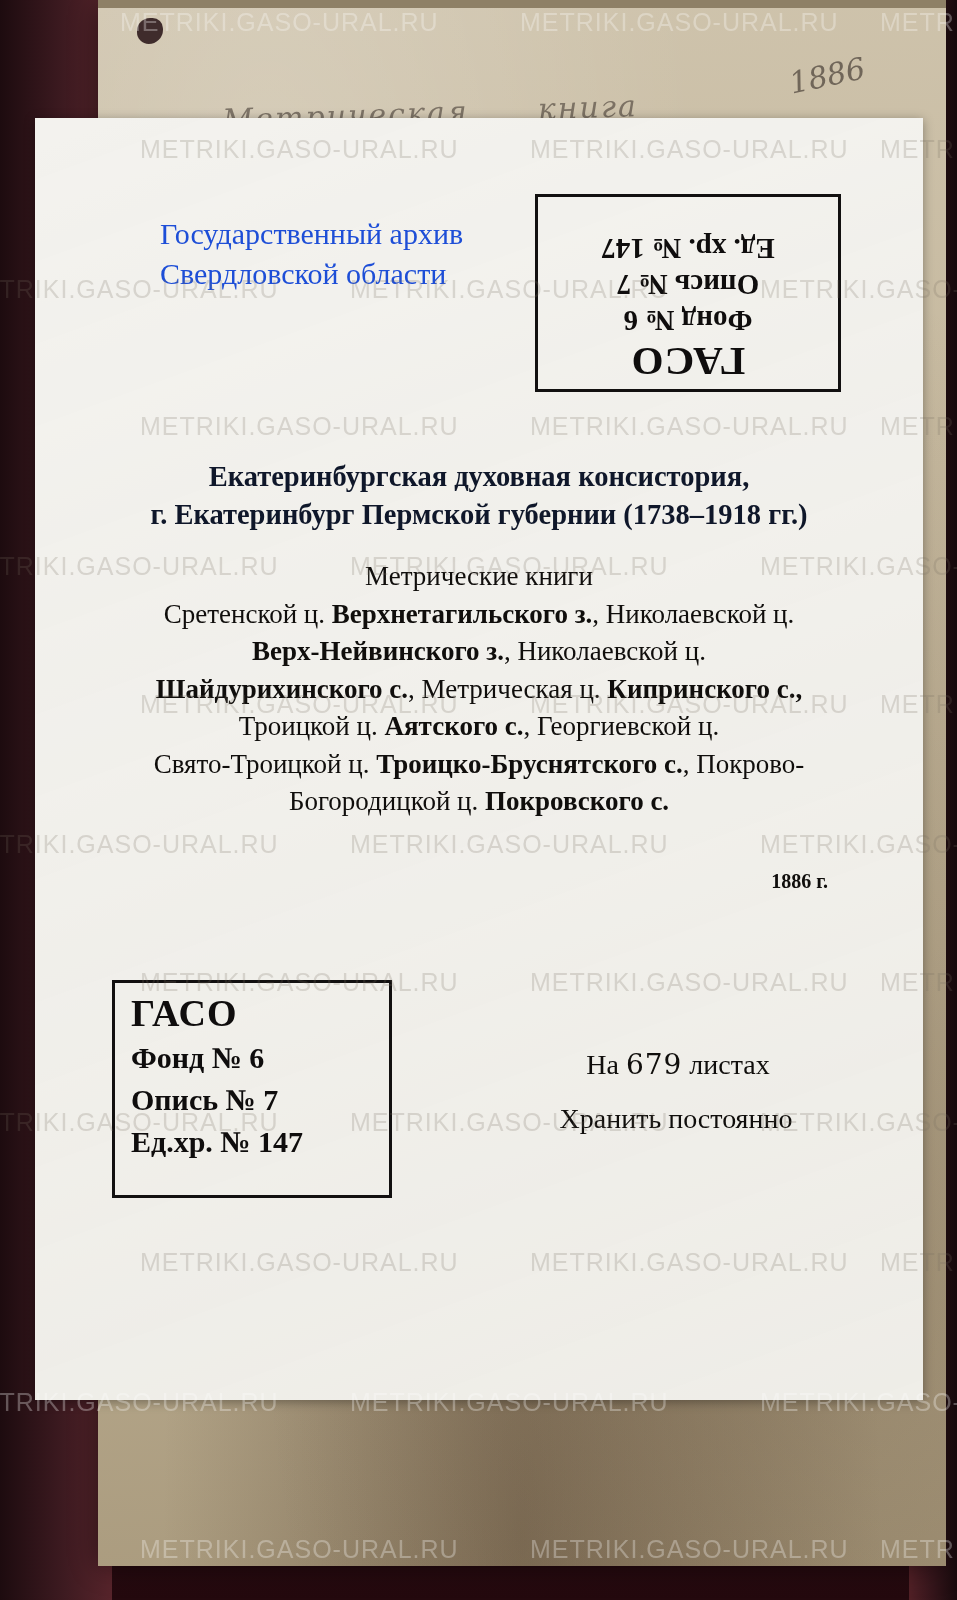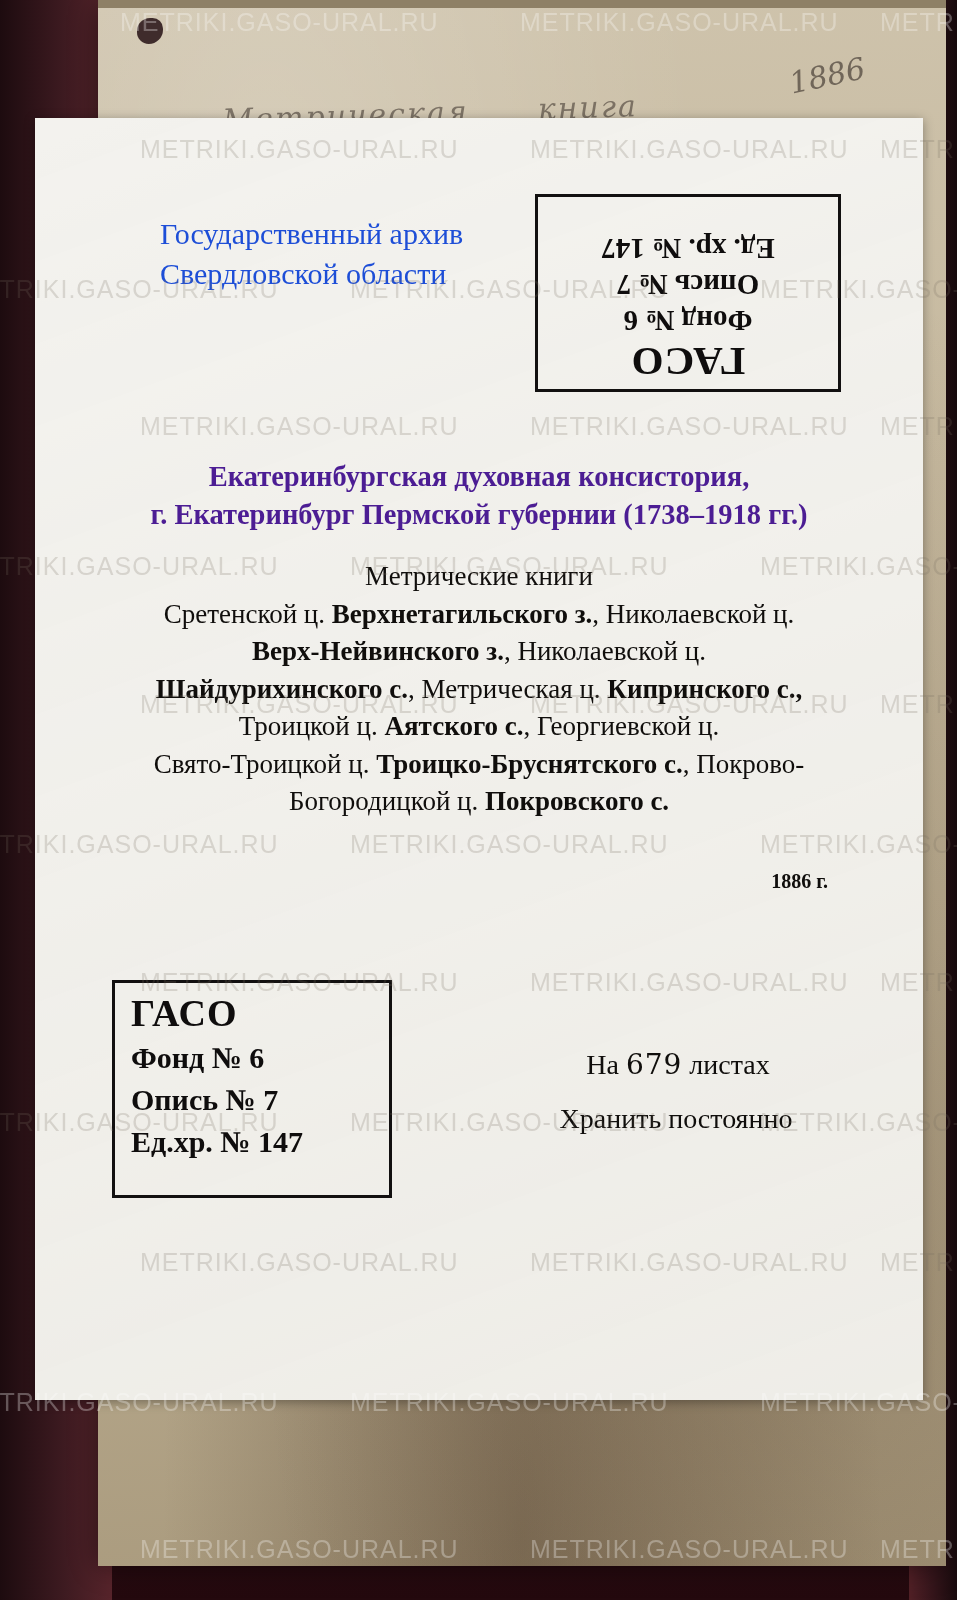--- a/index.html
+++ b/index.html
@@ -176,21 +176,21 @@
   
   .heading {
     position: absolute;
     left: 0;
     top: 340px;
     width: 888px;
     text-align: center;
     font-weight: bold;
     font-size: 28.5px;
     line-height: 38px;
-    color: #4c1d95;
+    color: #0f172a;
     white-space: pre-line;
   }
 
   
   .body-block {
     position: absolute;
     left: 44px;
     top: 440px;
     width: 800px;
     text-align: center;

